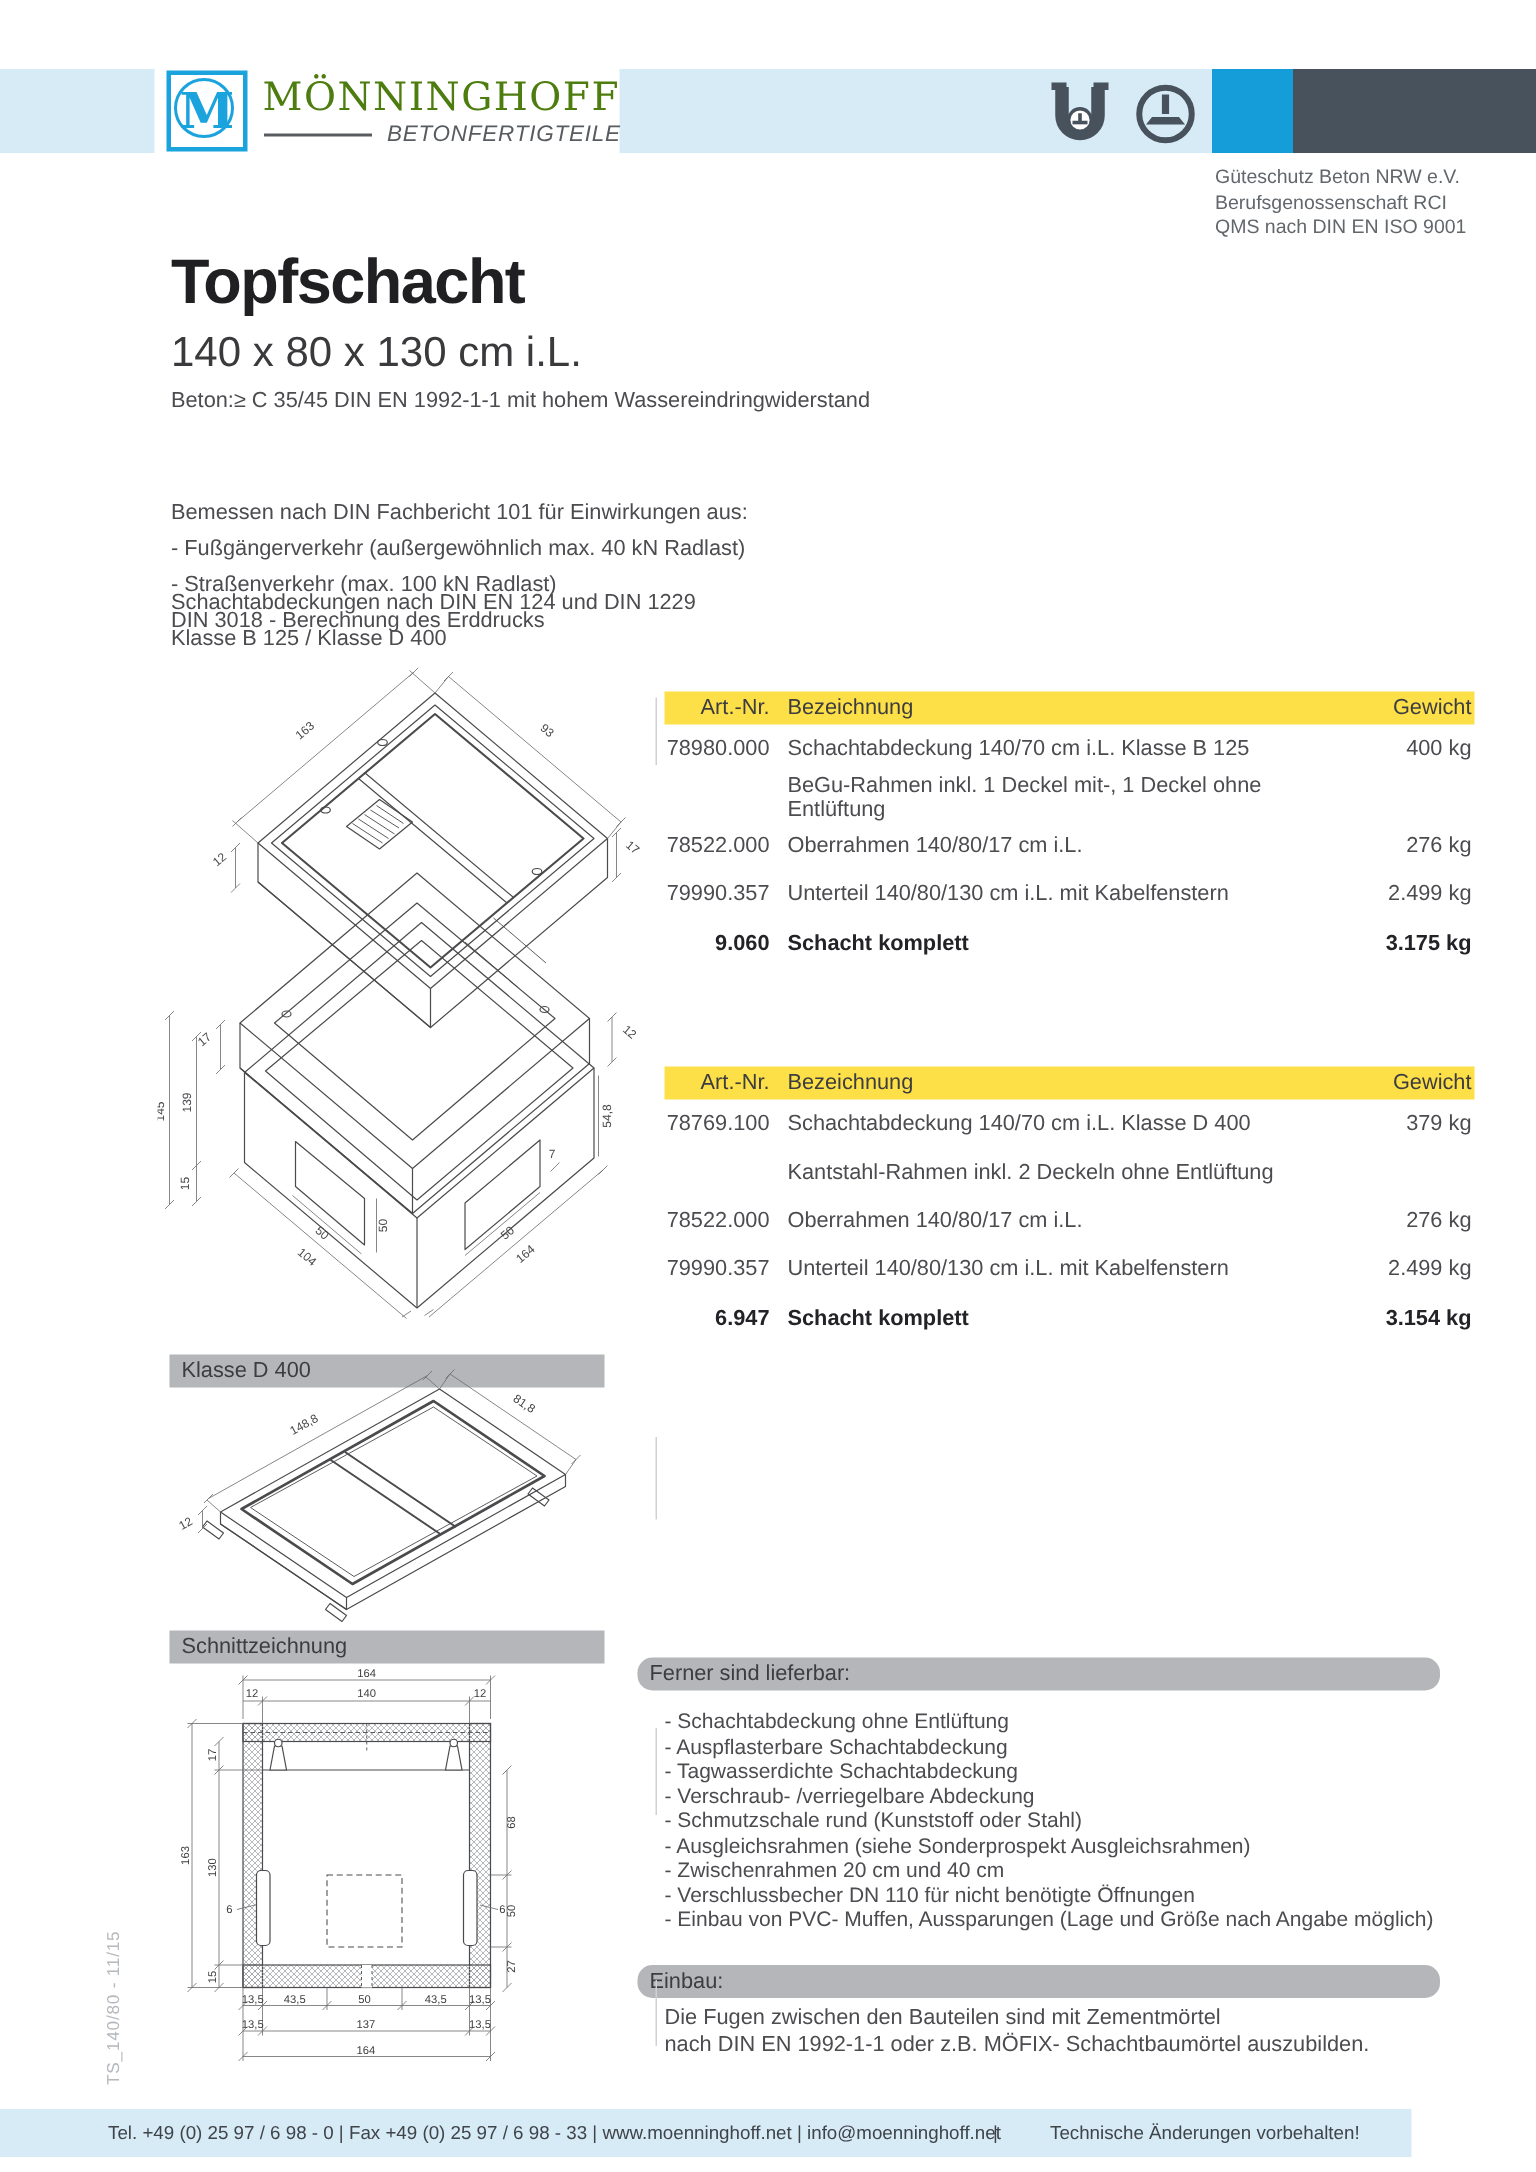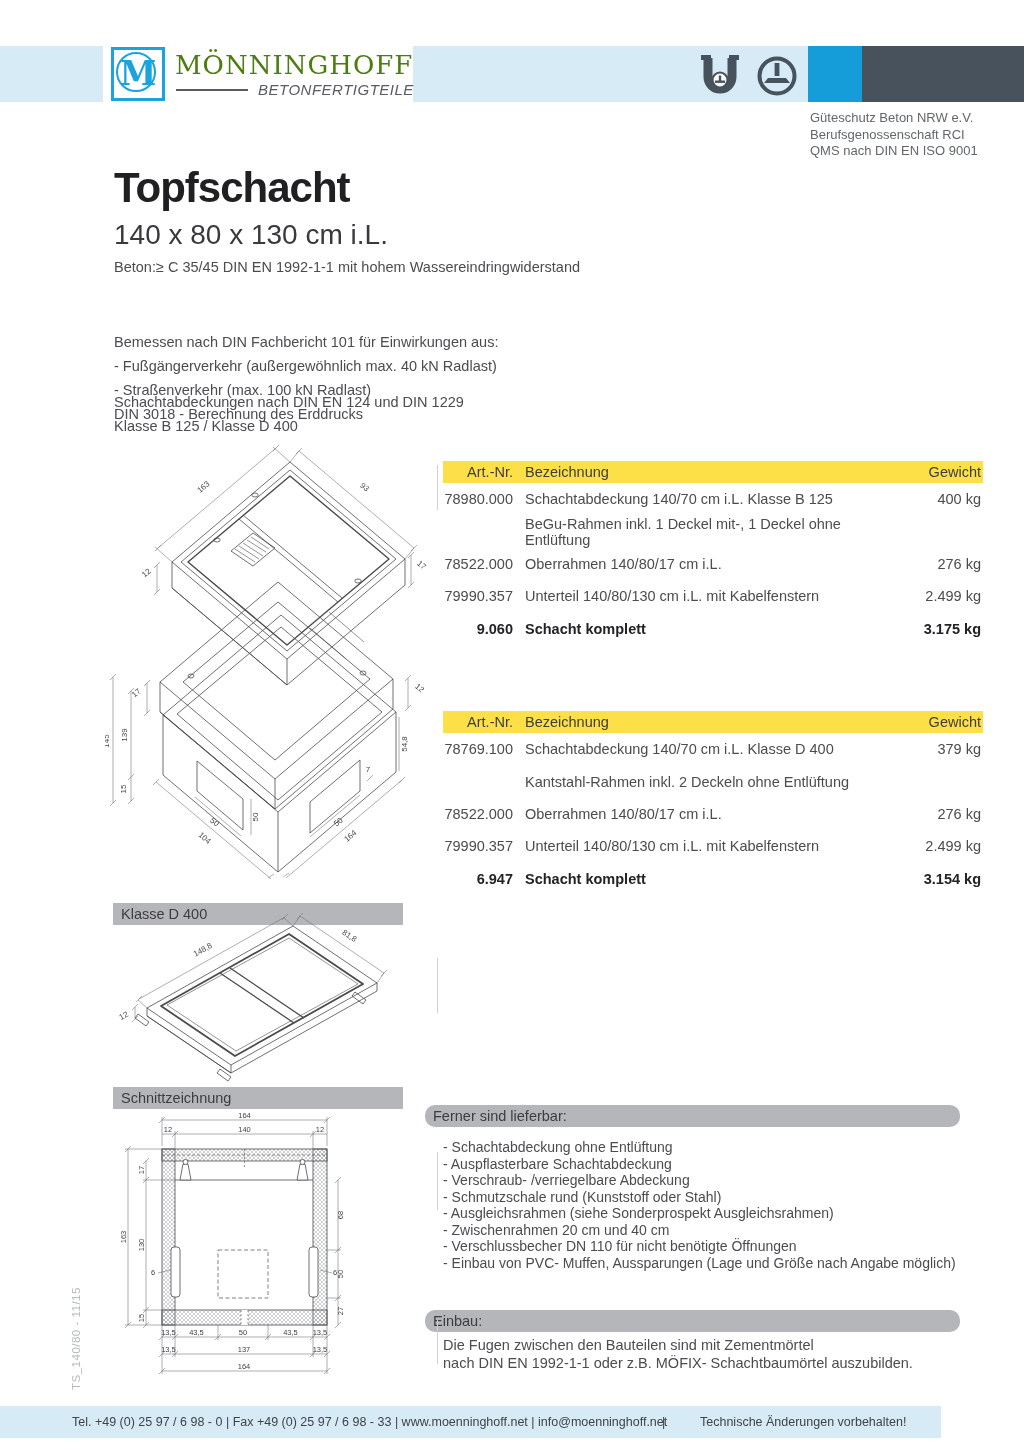--- a/index.html
+++ b/index.html
@@ -341,20 +341,21 @@
       <text x="33" y="167">6</text>
       <text x="215" y="167">6</text>
     </g>
   </svg>
 
   <div class="abs secbar bar-right" style="top:1105px;">Ferner sind lieferbar:</div>
 
   <div class="abs ferner-list">
     <div>- Schachtabdeckung ohne Entlüftung</div>
     <div>- Auspflasterbare Schachtabdeckung</div>
+    <div>- Tagwasserdichte Schachtabdeckung</div>
     <div>- Verschraub- /verriegelbare Abdeckung</div>
     <div>- Schmutzschale rund (Kunststoff oder Stahl)</div>
     <div>- Ausgleichsrahmen (siehe Sonderprospekt Ausgleichsrahmen)</div>
     <div>- Zwischenrahmen 20 cm und 40 cm</div>
     <div>- Verschlussbecher DN 110 für nicht benötigte Öffnungen</div>
     <div>- Einbau von PVC- Muffen, Aussparungen (Lage und Größe nach Angabe möglich)</div>
   </div>
 
   <div class="abs secbar bar-right" style="top:1310px;">Einbau:</div>
   <div class="abs einbau-text">

